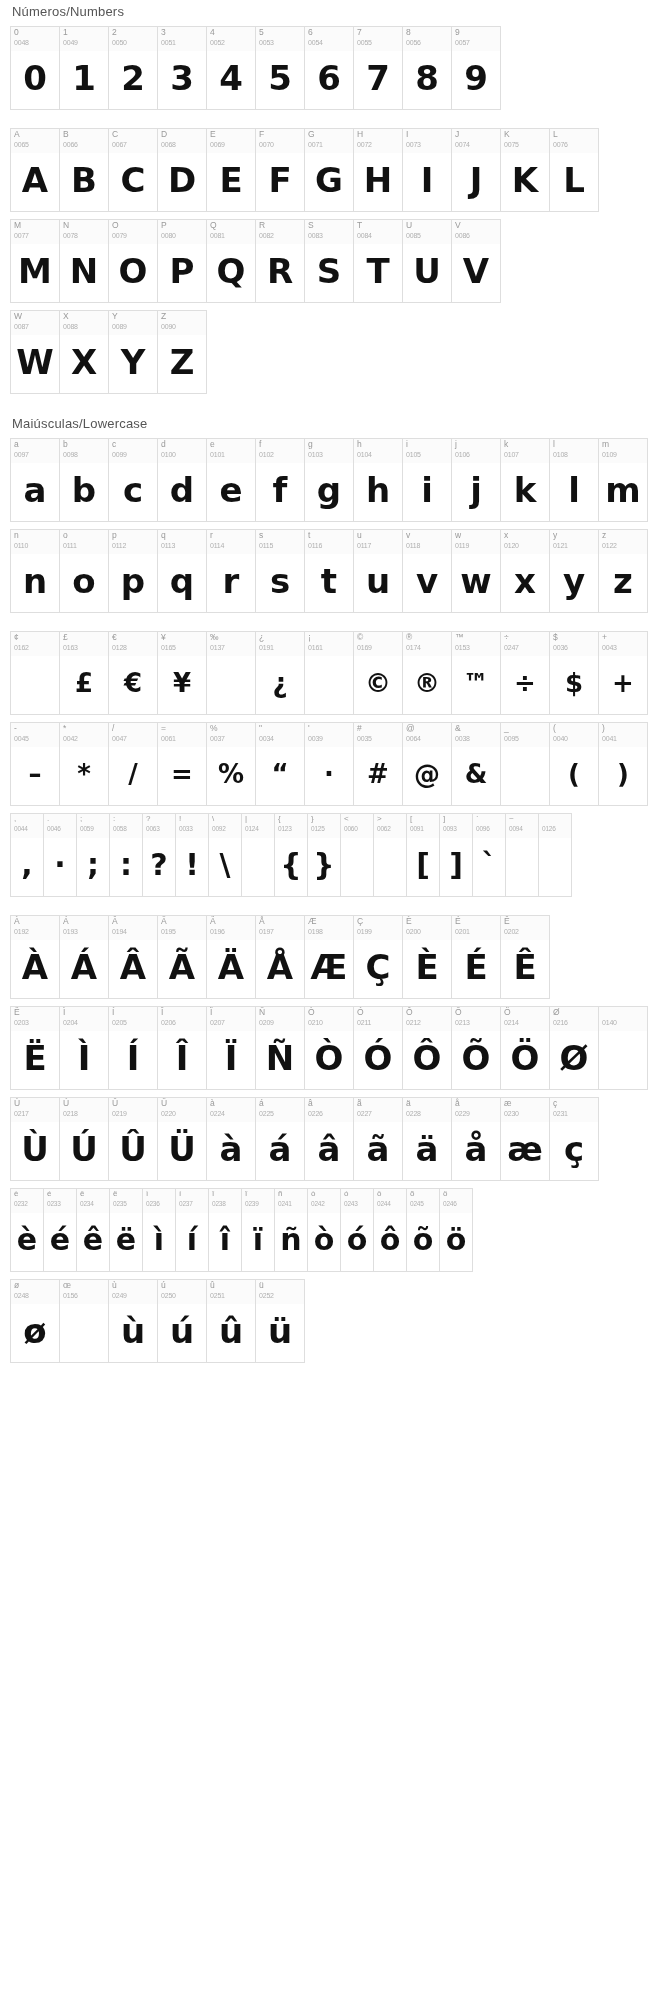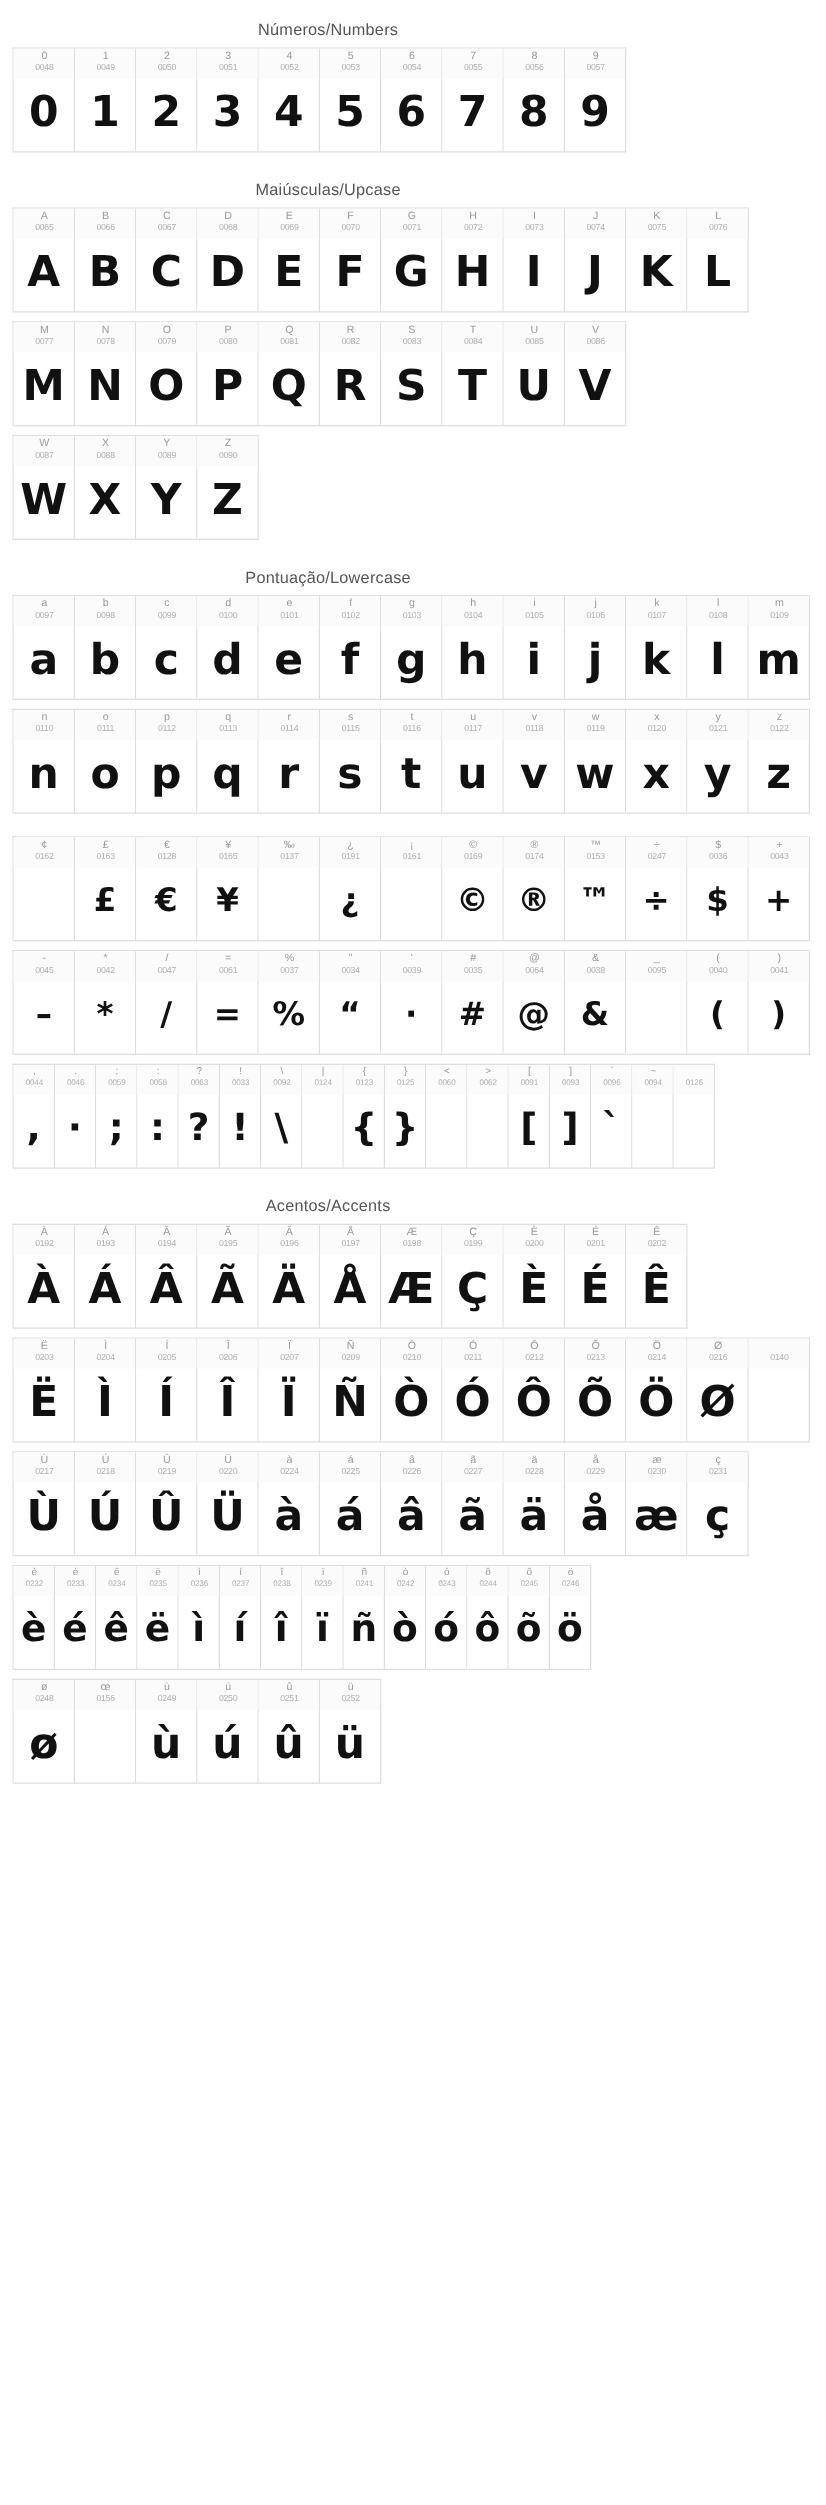--- a/index.html
+++ b/index.html
@@ -7,22 +7,21 @@
     margin: 0; padding: 0;
     background: #ffffff;
     font-family: "Liberation Sans", sans-serif;
   }
   body {
     width: 661px;
     padding: 0 0 10px 0;
   }
   .page {
     width: 523px;
-    padding: 12px 10px;
-    text-align: center;
+    padding: 0 10px;
   }
   .section { margin: 0 0 18px 0; }
   .section-title {
     font-size: 13px;
     color: #555555;
     font-family: "Liberation Sans", sans-serif;
     padding: 4px 0 7px 2px;
     letter-spacing: 0.2px;
   }
   .rows { display: block; }
@@ -160,21 +159,20 @@
               <div class="labels">
                 <span class="lab-char">9</span>
                 <span class="lab-code">0057</span>
               </div>
               <div class="glyph">9</div>
             </div>
           </div>
         </div>
       </div>
       <div class="section">
-        <div class="section-title">Maiúsculas/Upcase</div>
         <div class="rows">
           <div class="row">
             <div class="cell">
               <div class="labels">
                 <span class="lab-char">A</span>
                 <span class="lab-code">0065</span>
               </div>
               <div class="glyph">A</div>
             </div>
             <div class="cell">
@@ -353,21 +351,21 @@
               <div class="labels">
                 <span class="lab-char">Z</span>
                 <span class="lab-code">0090</span>
               </div>
               <div class="glyph">Z</div>
             </div>
           </div>
         </div>
       </div>
       <div class="section">
-        <div class="section-title">Pontuação/Lowercase</div>
+        <div class="section-title">Maiúsculas/Lowercase</div>
         <div class="rows">
           <div class="row">
             <div class="cell">
               <div class="labels">
                 <span class="lab-char">a</span>
                 <span class="lab-code">0097</span>
               </div>
               <div class="glyph">a</div>
             </div>
             <div class="cell">
@@ -855,21 +853,20 @@
               <div class="labels">
                 <span class="lab-char"></span>
                 <span class="lab-code">0126</span>
               </div>
               <div class="glyph sm"></div>
             </div>
           </div>
         </div>
       </div>
       <div class="section">
-        <div class="section-title">Acentos/Accents</div>
         <div class="rows">
           <div class="row">
             <div class="cell">
               <div class="labels">
                 <span class="lab-char">À</span>
                 <span class="lab-code">0192</span>
               </div>
               <div class="glyph">À</div>
             </div>
             <div class="cell">

